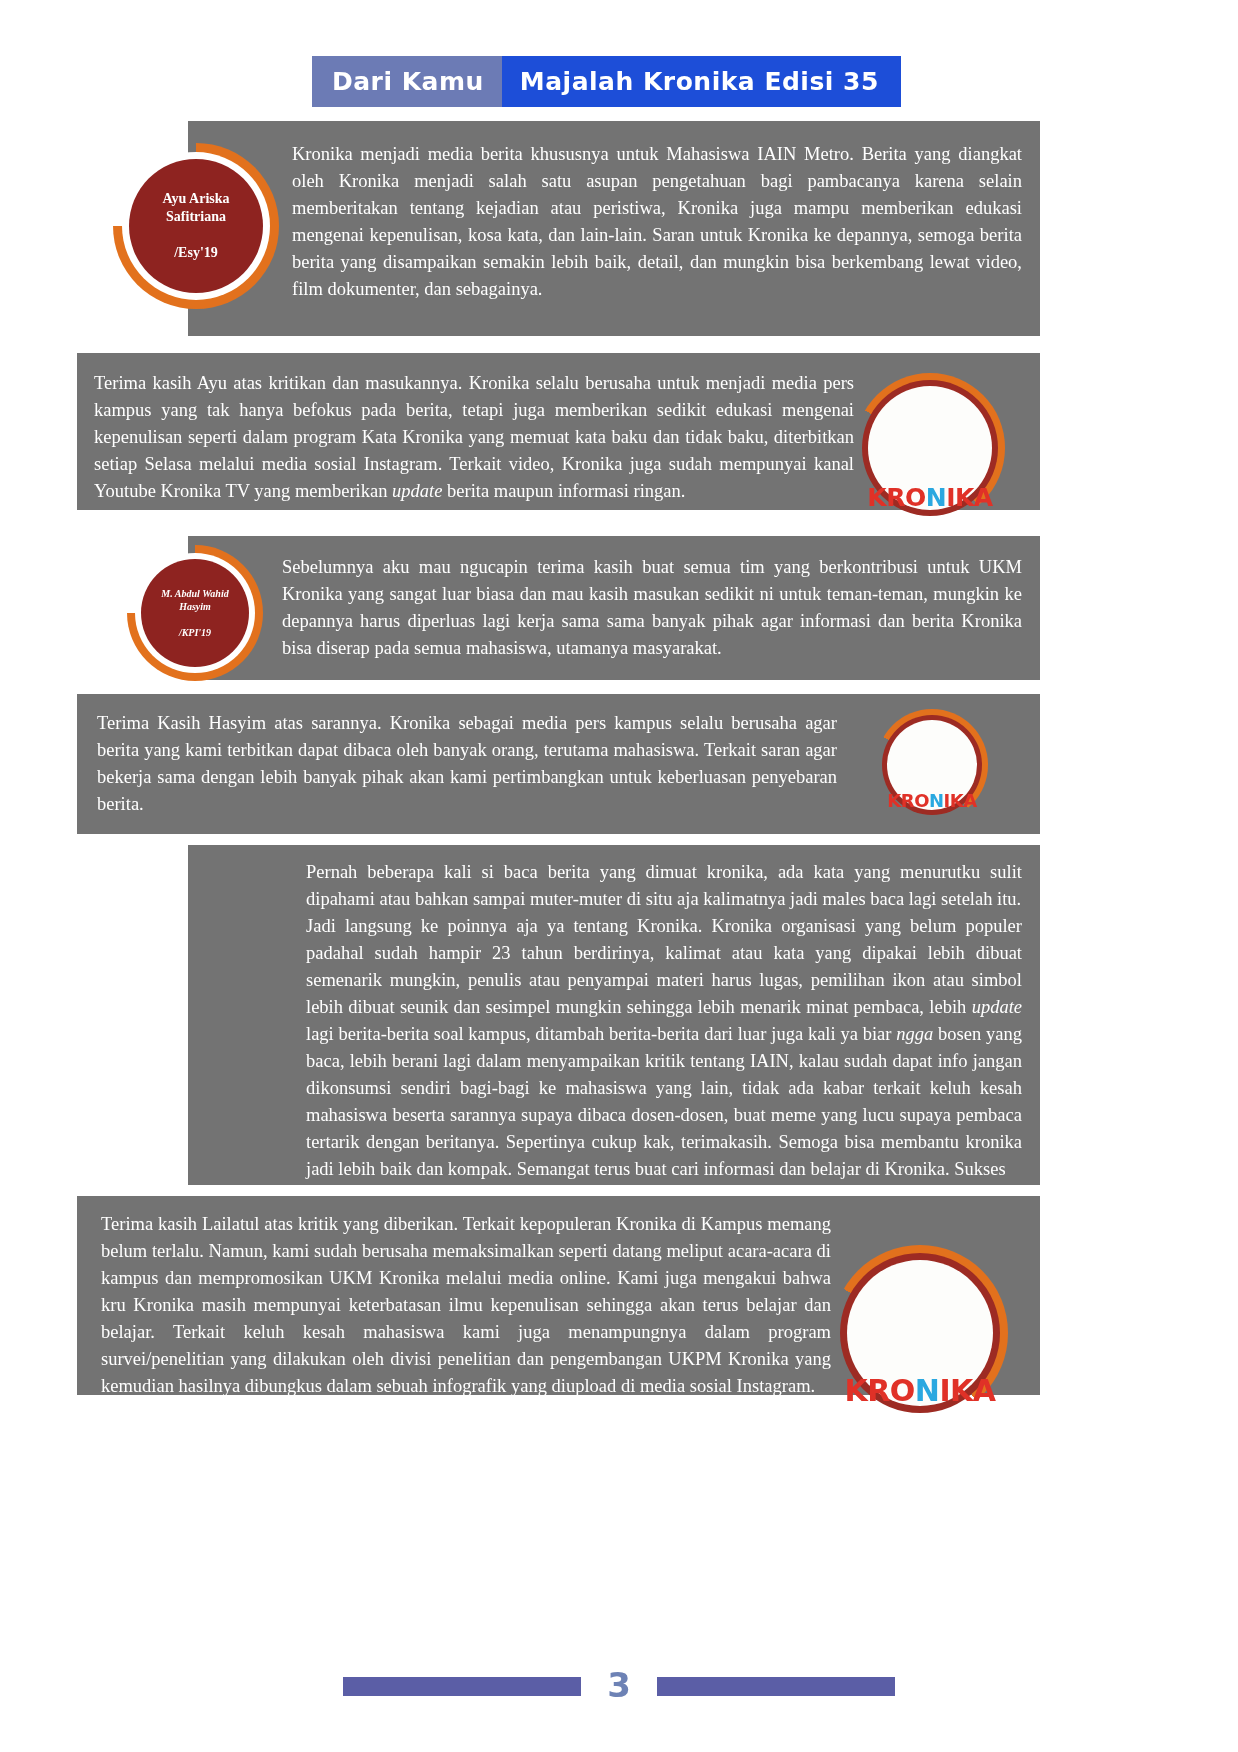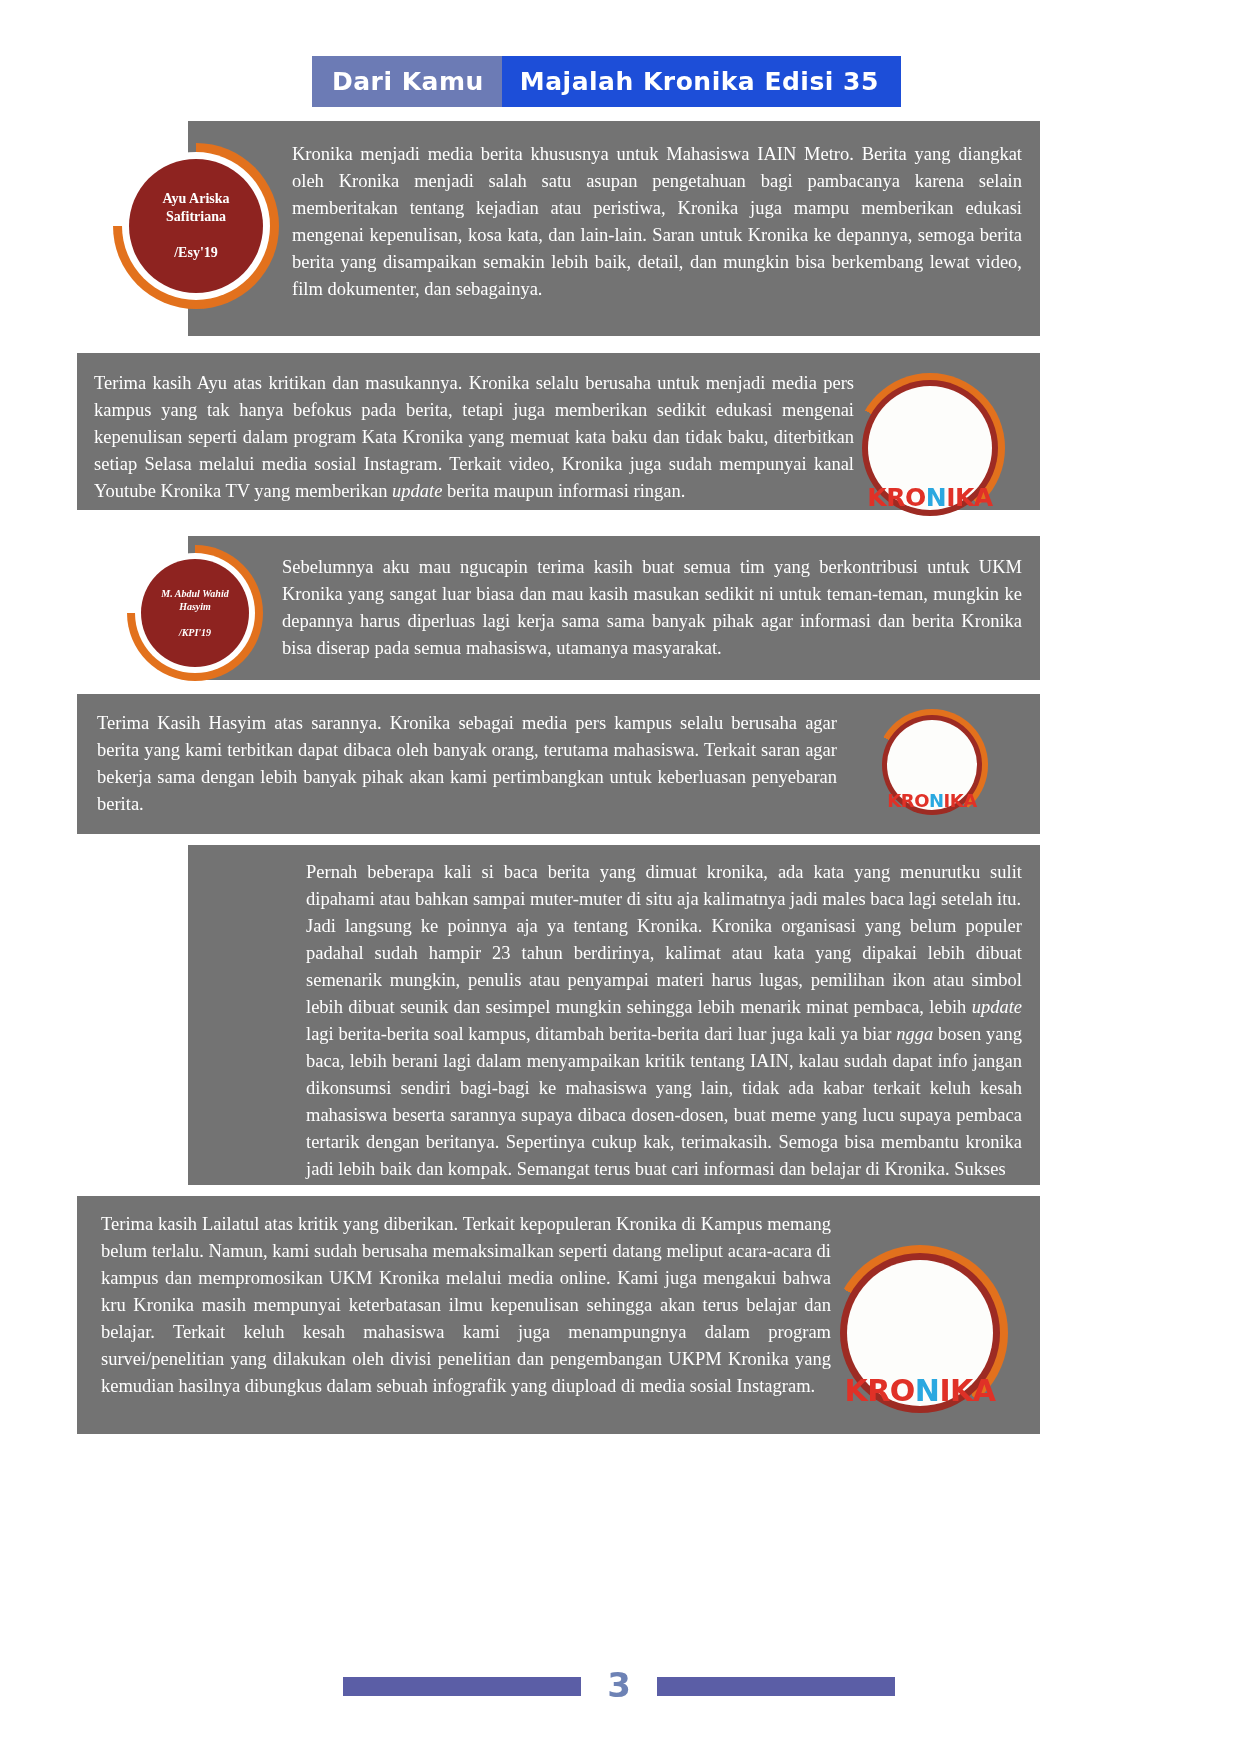--- a/index.html
+++ b/index.html
@@ -82,21 +82,21 @@
 
   #block3 { left: 188px;  top: 536px;  width: 852px; height: 144px; }
   #block3 .body { position: absolute; left: 94px; top: 18px; width: 740px; }
 
   #block4 { left: 77px;   top: 694px;  width: 963px; height: 140px; }
   #block4 .body { position: absolute; left: 20px; top: 16px; width: 740px; }
 
   #block5 { left: 188px;  top: 845px;  width: 852px; height: 340px; }
   #block5 .body { position: absolute; left: 118px; top: 14px; width: 716px; }
 
-  #block6 { left: 77px;   top: 1196px; width: 963px; height: 238px; }
+  #block6 { left: 77px;   top: 1196px; width: 963px; height: 199px; }
   #block6 .body { position: absolute; left: 24px; top: 15px; width: 730px; }
 
   
   .author-badge {
     position: absolute;
     border-radius: 50%;
   }
   .ring-orange {
     position: absolute;
     inset: 0;

